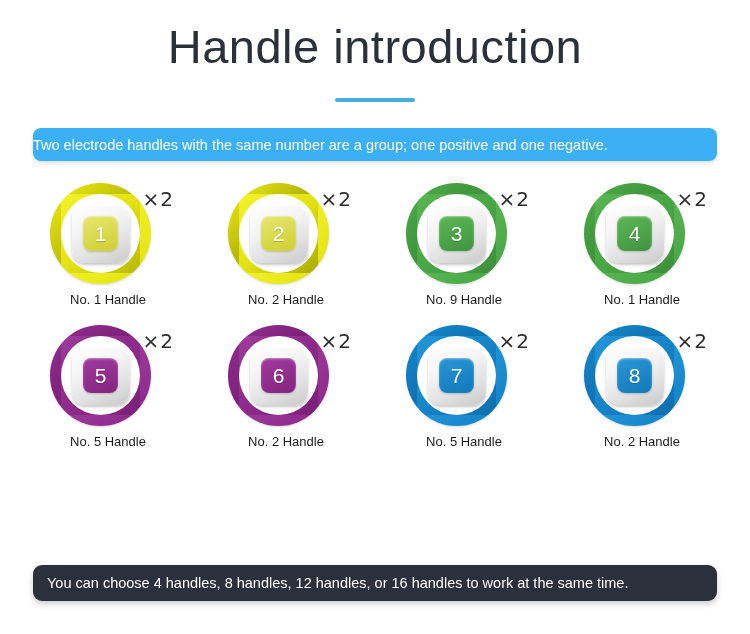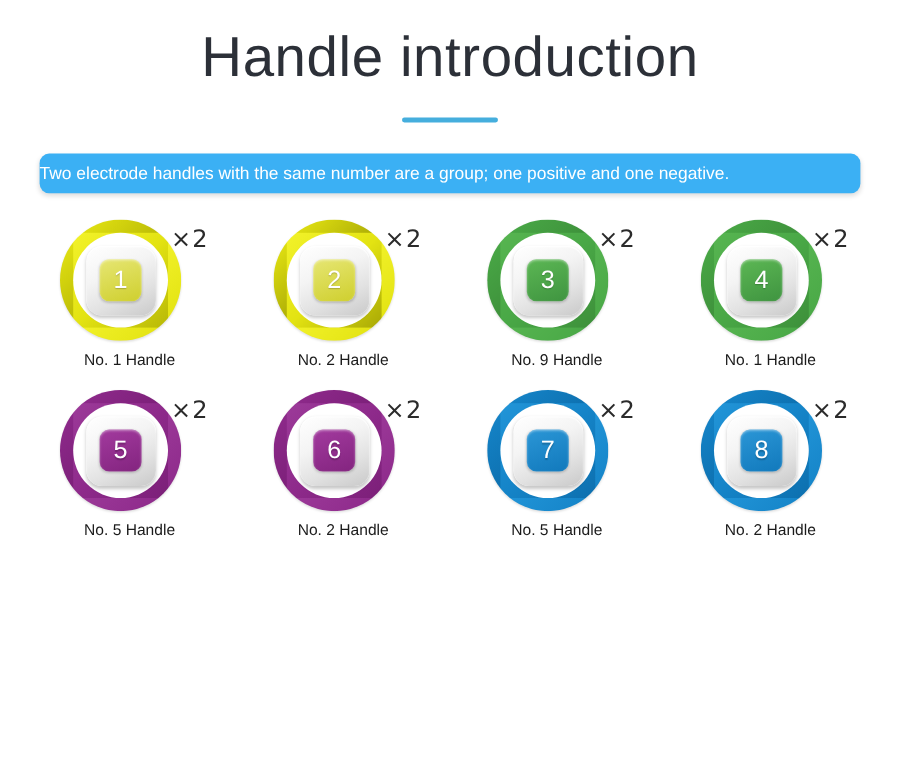--- a/index.html
+++ b/index.html
@@ -267,14 +267,17 @@
                 <div class="key" style="background: linear-gradient(160deg, rgb(43, 150, 214) 0%, rgb(17, 121, 188) 100%);">8</div>
               </div>
             </div>
           </div>
           <div class="multiplier">×2</div>
         </div>
         <div class="handle-caption">No. 2 Handle</div>
       </div>
     </div>
 
+  <div class="banner banner-bottom">
+    <span>You can choose 4 handles, 8 handles, 12 handles, or 16 handles to work at the same time.</span>
+  </div>
 
 </div>
 
 </body></html>

